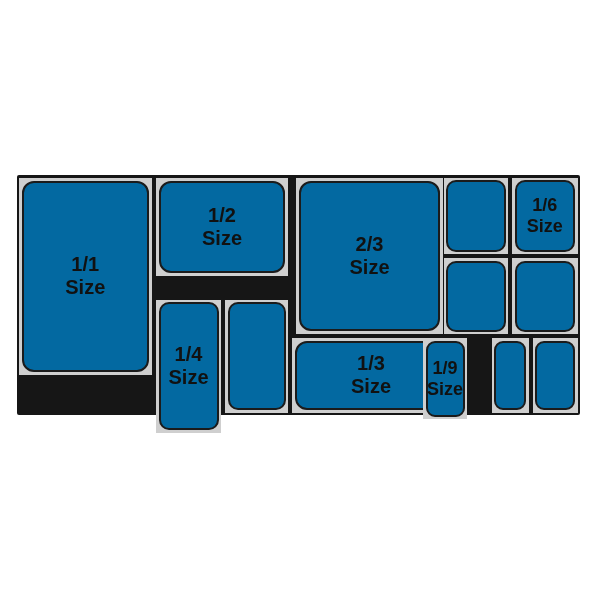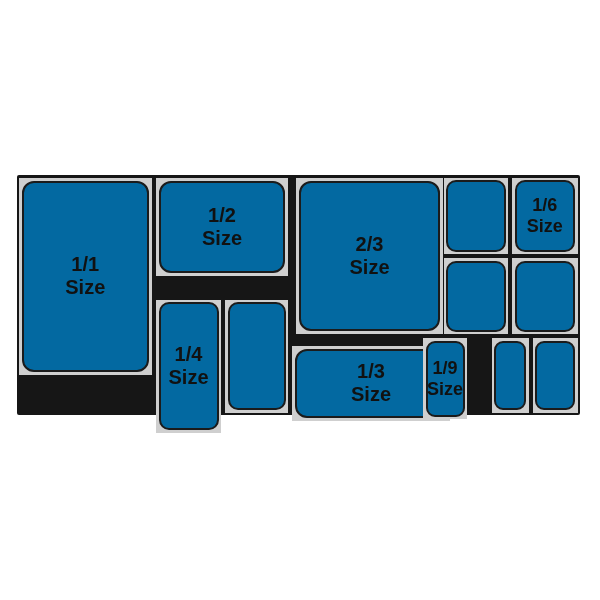--- a/index.html
+++ b/index.html
@@ -47,21 +47,21 @@
   }
   .label.sm { font-size: 18px; line-height: 21px; }
   .label span { display: block; }
 
   
   .c-full      { left: 2px;   top: 2.5px;   width: 132.5px; height: 197px;  }
   .c-half      { left: 139px;   top: 2.5px;   width: 132px;   height: 98px;  }
   .c-quarter   { left: 139px;   top: 124.5px; width: 65px;    height: 133px;  }
   .c-q2        { left: 208px;   top: 124.5px; width: 63px;    height: 113px;  }
   .c-twothirds { left: 279px;   top: 2.5px;   width: 147px;   height: 156.5px;}
-  .c-third     { left: 275px;   top: 171px;   width: 158px;   height: 74.5px; }
+  .c-third     { left: 275px;   top: 163px;   width: 158px;   height: 74.5px; }
   .c-s1        { left: 426.5px; top: 2.5px;   width: 64.5px;  height: 76.5px; }
   .c-sixth     { left: 495px;   top: 2.5px;   width: 65.5px;  height: 76.5px; }
   .c-s2        { left: 426.5px; top: 83px;    width: 64.5px;  height: 76px;   }
   .c-s3        { left: 495px;   top: 83px;    width: 65.5px;  height: 76px;   }
   .c-ninth     { left: 406px; top: 163px;   width: 44px;    height: 81px; }
   .c-n2        { left: 474.5px; top: 163px;   width: 37px;    height: 74.5px; }
   .c-n3        { left: 515.5px; top: 163px;   width: 45px;    height: 74.5px; }
 </style>
 </head>
 <body>

